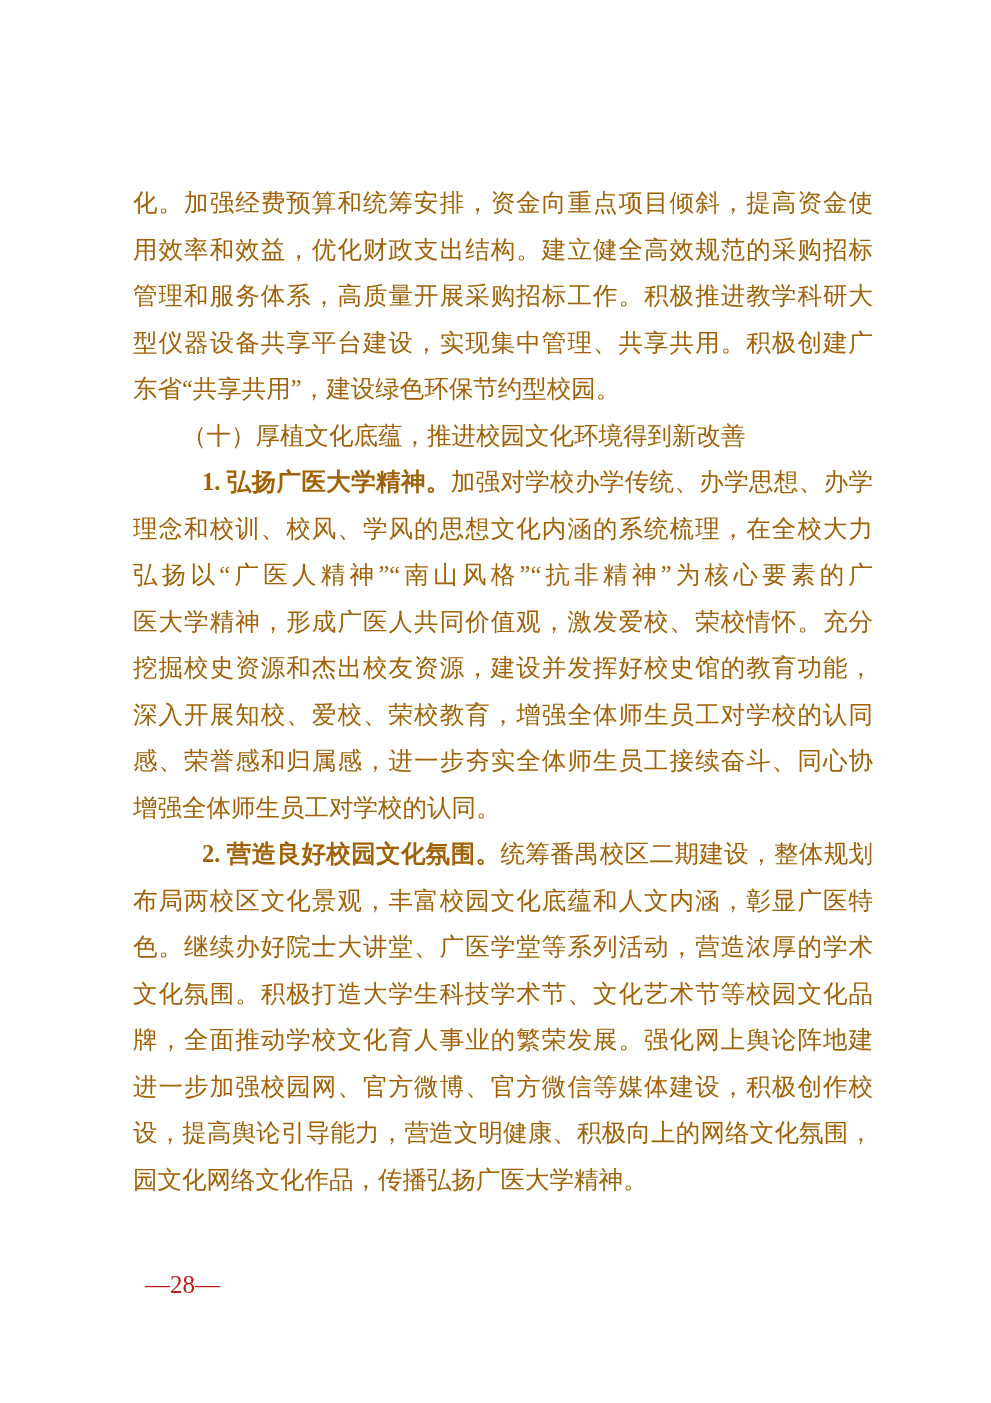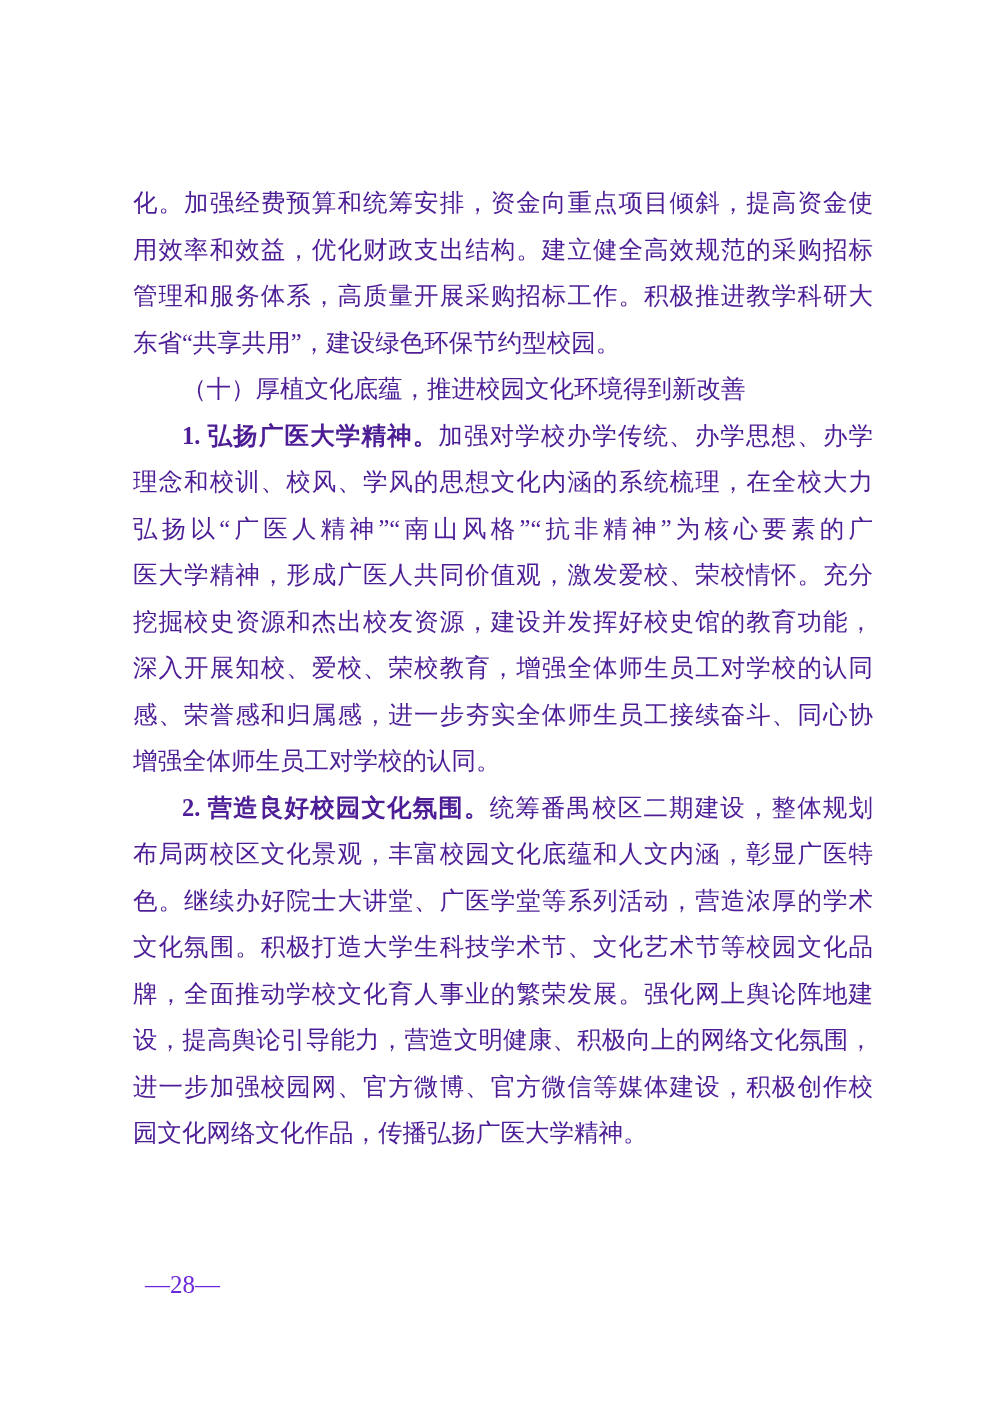--- a/index.html
+++ b/index.html
@@ -15,57 +15,58 @@
     overflow: hidden;
   }
   .text-block {
     position: absolute;
     left: 133px; top: 180px;
     width: 740px;
   }
   .line {
     font-size: 24.5px;
     line-height: 46.5px;
-    color: #4c1d95;
+    color: #a16207;
     text-align: justify;
     text-justify: inter-character;
   }
   .line.fill { text-align-last: justify; }
   .line.indent { text-indent: 49px; }
-  .seg-bold { font-weight: bold; }
+  .seg-bold { font-weight: bold; margin-left: 20px; }
   .footer-page {
     position: absolute;
     left: 145px; top: 1270px;
     font-size: 25px;
     line-height: 30px;
-    color: #6d28d9;
+    color: #b91c1c;
     letter-spacing: 0;
   }
 </style>
 </head>
 <body>
 
 <div class="page">
   <div class="text-block">
       <div class="line fill"><span class="seg">化。加强经费预算和统筹安排，资金向重点项目倾斜，提高资金使</span></div>
       <div class="line fill"><span class="seg">用效率和效益，优化财政支出结构。建立健全高效规范的采购招标</span></div>
       <div class="line fill"><span class="seg">管理和服务体系，高质量开展采购招标工作。积极推进教学科研大</span></div>
+      <div class="line fill"><span class="seg">型仪器设备共享平台建设，实现集中管理、共享共用。积极创建广</span></div>
       <div class="line"><span class="seg">东省“共享共用”，建设绿色环保节约型校园。</span></div>
       <div class="line indent"><span class="seg">（十）厚植文化底蕴，推进校园文化环境得到新改善</span></div>
       <div class="line fill indent"><span class="seg-bold">1. 弘扬广医大学精神。</span><span class="seg">加强对学校办学传统、办学思想、办学</span></div>
       <div class="line fill"><span class="seg">理念和校训、校风、学风的思想文化内涵的系统梳理，在全校大力</span></div>
       <div class="line fill"><span class="seg">弘扬以“广医人精神”“南山风格”“抗非精神”为核心要素的广</span></div>
       <div class="line fill"><span class="seg">医大学精神，形成广医人共同价值观，激发爱校、荣校情怀。充分</span></div>
       <div class="line fill"><span class="seg">挖掘校史资源和杰出校友资源，建设并发挥好校史馆的教育功能，</span></div>
       <div class="line fill"><span class="seg">深入开展知校、爱校、荣校教育，增强全体师生员工对学校的认同</span></div>
       <div class="line fill"><span class="seg">感、荣誉感和归属感，进一步夯实全体师生员工接续奋斗、同心协</span></div>
       <div class="line"><span class="seg">增强全体师生员工对学校的认同。</span></div>
       <div class="line fill indent"><span class="seg-bold">2. 营造良好校园文化氛围。</span><span class="seg">统筹番禺校区二期建设，整体规划</span></div>
       <div class="line fill"><span class="seg">布局两校区文化景观，丰富校园文化底蕴和人文内涵，彰显广医特</span></div>
       <div class="line fill"><span class="seg">色。继续办好院士大讲堂、广医学堂等系列活动，营造浓厚的学术</span></div>
       <div class="line fill"><span class="seg">文化氛围。积极打造大学生科技学术节、文化艺术节等校园文化品</span></div>
       <div class="line fill"><span class="seg">牌，全面推动学校文化育人事业的繁荣发展。强化网上舆论阵地建</span></div>
+      <div class="line fill"><span class="seg">进一步加强校园网、官方微博、官方微信等媒体建设，积极创作校</span></div>
       <div class="line fill"><span class="seg">设，提高舆论引导能力，营造文明健康、积极向上的网络文化氛围，</span></div>
-      <div class="line fill"><span class="seg">进一步加强校园网、官方微博、官方微信等媒体建设，积极创作校</span></div>
       <div class="line"><span class="seg">园文化网络文化作品，传播弘扬广医大学精神。</span></div>
     </div>
   <div class="footer-page">—28—</div>
 </div>
 
 </body></html>

